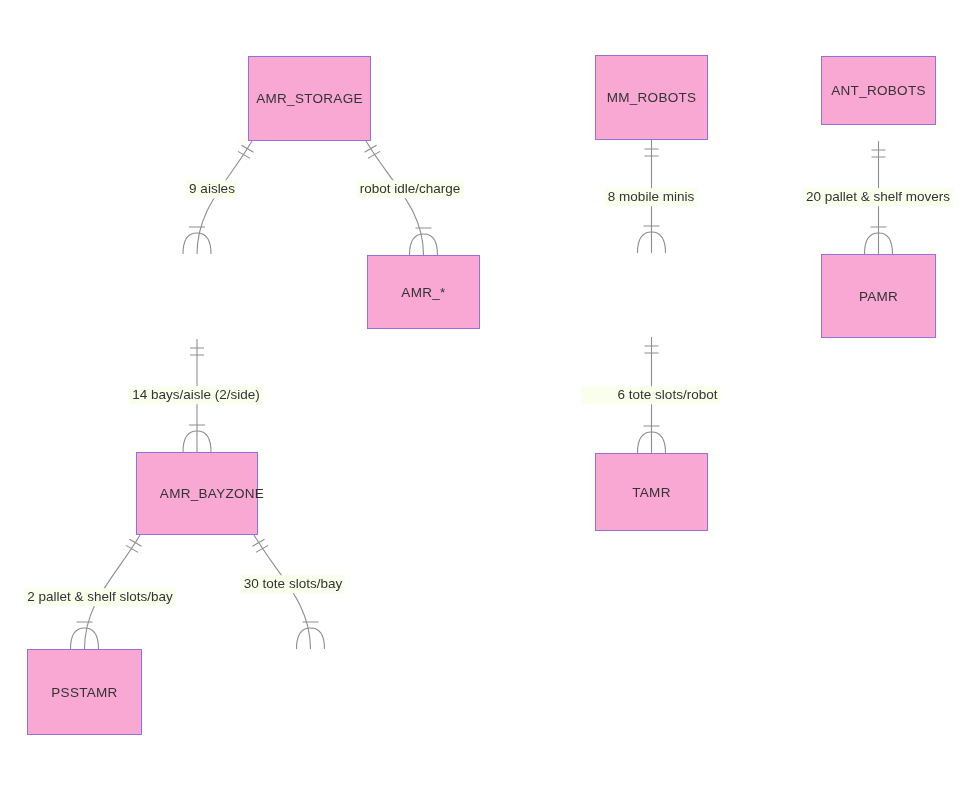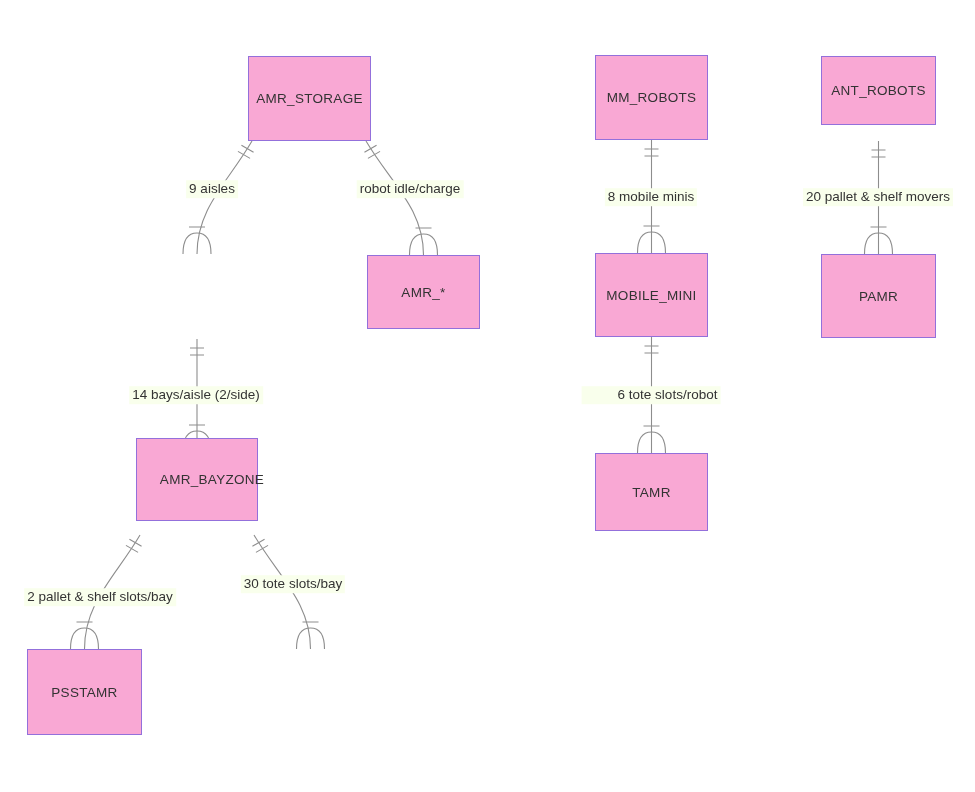--- a/index.html
+++ b/index.html
@@ -106,31 +106,28 @@
       <path transform="translate(878.5,254) rotate(90)" d="M-27,-8 L-27,8 M0,-14 Q-21,-14 -21,0 Q-21,14 0,14"></path>
     </g>
   </svg>
 
   <div class="entity" style="left:248px; top:56px; width:123px; height:85px;">
     <span>AMR_STORAGE</span>
   </div>
   <div class="entity" style="left:367px; top:255px; width:113px; height:74px;">
     <span>AMR_*</span>
   </div>
-  <div class="entity" style="left:136px; top:438px; width:122px; height:83px;padding-left:30px;">
+  <div class="entity" style="left:136px; top:452px; width:122px; height:83px;padding-left:30px;">
     <span>AMR_BAYZONE</span>
   </div>
   <div class="entity" style="left:27px; top:649px; width:115px; height:86px;">
     <span>PSSTAMR</span>
   </div>
   <div class="entity" style="left:595px; top:55px; width:113px; height:85px;">
     <span>MM_ROBOTS</span>
-  </div>
-  <div class="entity" style="left:595px; top:253px; width:113px; height:84px;">
-    <span>MOBILE_MINI</span>
   </div>
   <div class="entity" style="left:595px; top:453px; width:113px; height:78px;">
     <span>TAMR</span>
   </div>
   <div class="entity" style="left:821px; top:56px; width:115px; height:69px;">
     <span>ANT_ROBOTS</span>
   </div>
   <div class="entity" style="left:821px; top:254px; width:115px; height:84px;">
     <span>PAMR</span>
   </div>

